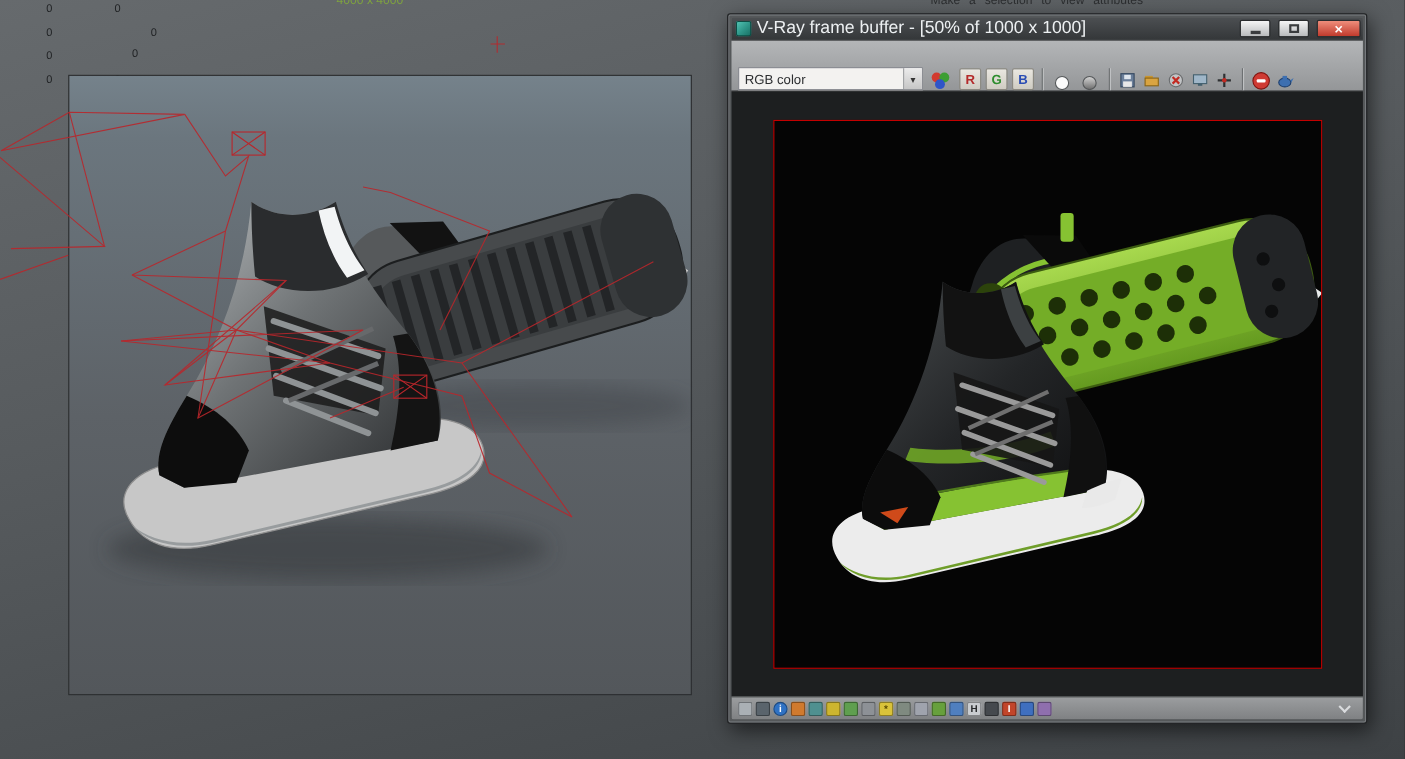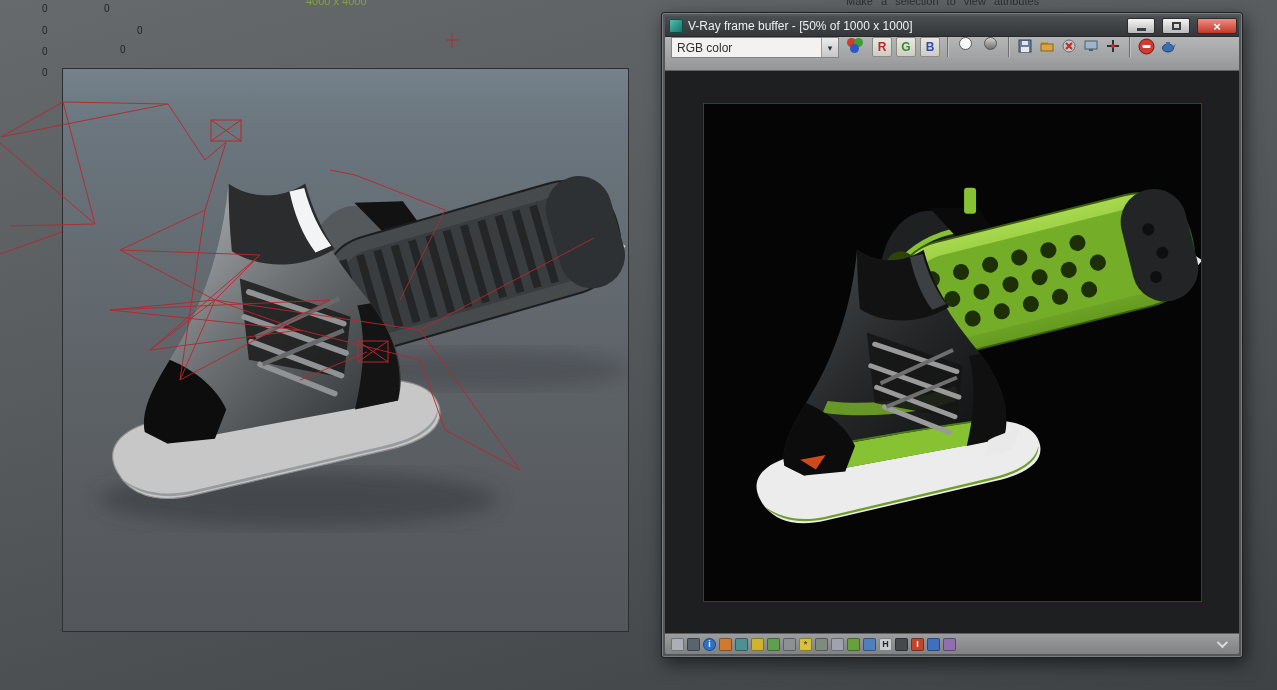--- a/index.html
+++ b/index.html
@@ -24,29 +24,29 @@
   
   .vfb { position:absolute; left:661px; top:12px; width:582px; height:646px;
     background:#55585a; border:1px solid #1f2123; border-radius:3px; padding:3px;
     box-shadow:inset 0 0 0 1px #7b7e81, 3px 6px 18px rgba(0,0,0,.55);
     display:flex; flex-direction:column; }
 
   .titlebar { height:21px; display:flex; align-items:center; gap:5px; padding:0 2px 0 4px;
     background:linear-gradient(#4c4f52,#343739); border-bottom:1px solid #26282a; border-radius:2px 2px 0 0; }
   .vray-logo { width:14px; height:14px; border-radius:2px;
     background:linear-gradient(135deg,#56c8b8 0%,#2d9487 55%,#176b60 100%); box-shadow:inset 0 0 0 1px #0d4d44; }
-  .title-text { font-size:12px; color:#edf0f2; flex:1; white-space:nowrap; overflow:hidden; }
+  .title-text { font-size:16px; color:#edf0f2; flex:1; white-space:nowrap; overflow:hidden; }
   .win-btn { width:28px; height:16px; border:1px solid #2a2c2e; border-radius:2px; margin-left:2px;
     background:linear-gradient(#f5f5f5,#b7b9bb); display:flex; align-items:center; justify-content:center; cursor:pointer; }
   .win-btn .bar { width:9px; height:3px; background:#3a3c3e; margin-top:7px; }
   .win-btn .box { width:9px; height:8px; border:2px solid #3a3c3e; }
   .win-btn.close { width:40px; background:linear-gradient(#ef8e7c,#c0392b); }
   .win-btn.close span { color:#fff; font-weight:bold; font-size:13px; line-height:13px; }
 
-  .toolbar { height:34px; display:flex; align-items:flex-start; padding:0 6px; gap:4px;
+  .toolbar { height:46px; display:flex; align-items:flex-end; padding:0 6px; gap:4px;
     background:linear-gradient(#b4b6b8,#949698); border-bottom:1px solid #5e6062; }
   .dropdown { width:168px; height:21px; background:#f3f2f0; border:1px solid #82848a;
     display:flex; align-items:center; cursor:pointer; }
   .dropdown .dd-text { flex:1; font-size:12px; color:#2d2f31; padding-left:5px; }
   .dropdown .dd-arrow { width:17px; height:19px; border-left:1px solid #9a9c9e;
     background:linear-gradient(#ececec,#c6c6c6); display:flex; align-items:center; justify-content:center;
     font-size:9px; color:#333; }
   .cw { position:relative; width:19px; height:17px; margin:0 3px; }
   .cw i { position:absolute; width:9px; height:9px; border-radius:50%; display:block; }
   .cw .c-r { left:1px; top:1px; background:#d23a2e; }

